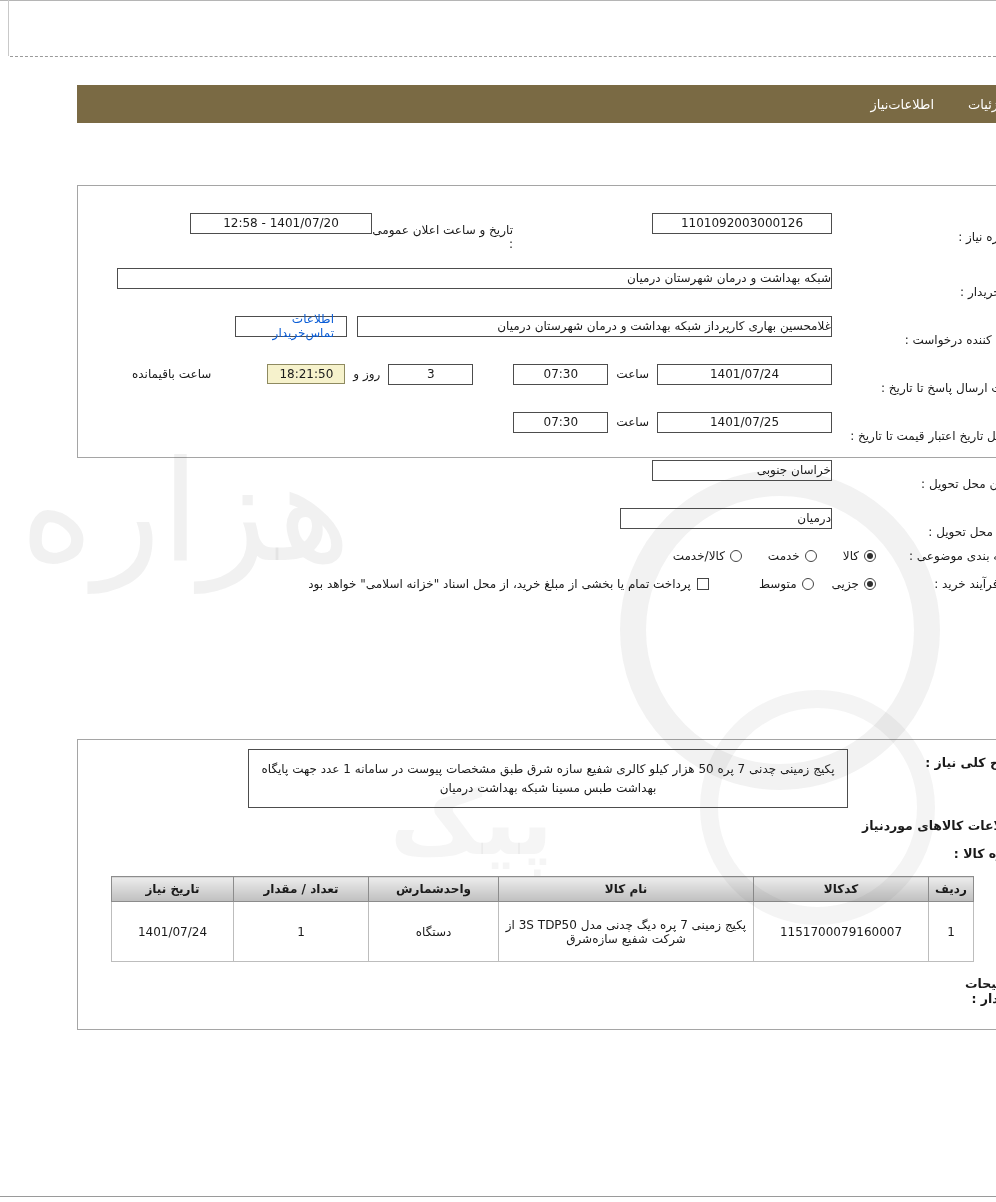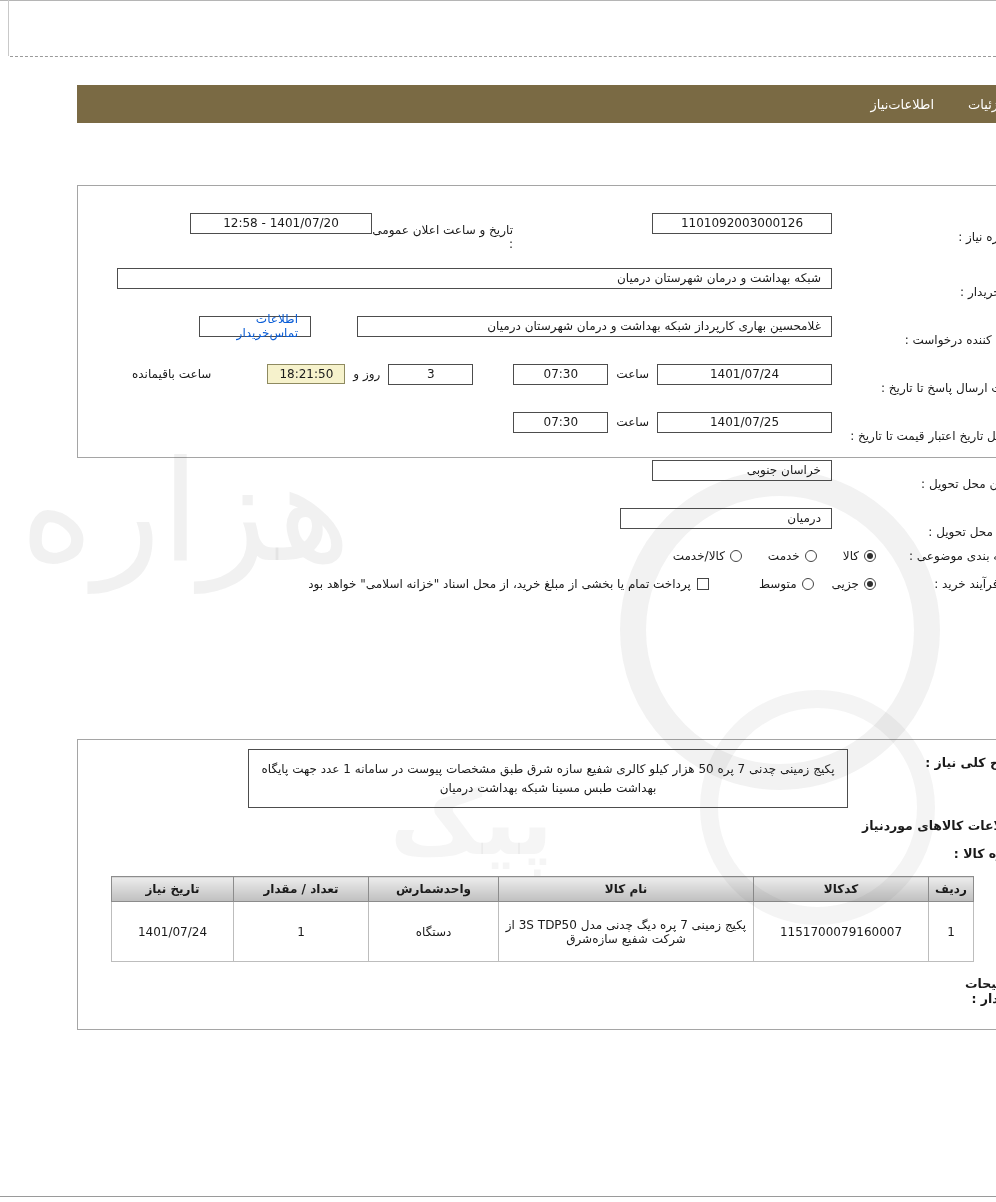--- a/index.html
+++ b/index.html
@@ -25,21 +25,21 @@
   .box2 { top:428px; height:291px; padding-top:9px; }
 
   .row { display:flex; align-items:center; margin-bottom:6px; min-height:22px; }
   .lbl { width:196px; padding-right:9px; font-size:12px; line-height:14px;margin-top:28px; }
   .lbl-sm { width:152px; padding-right:9px; font-size:12px; line-height:14px; }
   .blbl { font-weight:bold; font-size:12.5px; line-height:15px; }
   .slbl { margin:0 8px; white-space:nowrap; }
 
   .field { border:1px solid #4d4d4d; background:#fff; height:21px; display:flex;
            align-items:center; justify-content:center; font-size:12px; padding:0 12px; }
-  .field.ra { justify-content:flex-start; padding:0 10px;margin-left:36px; }  
+  .field.ra { justify-content:flex-start; padding:0 0; }  
   .field.ltr { direction:ltr; }
   .link { color:#0b5ed7; }
   .cd { width:78px; height:20px; border:1px solid #8e8a60; background:#f6f2cc;
         display:flex; align-items:center; justify-content:center; direction:ltr; }
 
   .opt { display:flex; align-items:center; margin-left:26px; }
   .radio { width:12px; height:12px; border:1px solid #444; border-radius:50%;
            background:#fff; margin-left:5px; position:relative; flex:none; }
   .radio.on::after { content:""; position:absolute; inset:2px; border-radius:50%; background:#2e2e2e; }
   .chk { width:12px; height:12px; border:1px solid #444; background:#fff; margin-left:6px; flex:none; }

